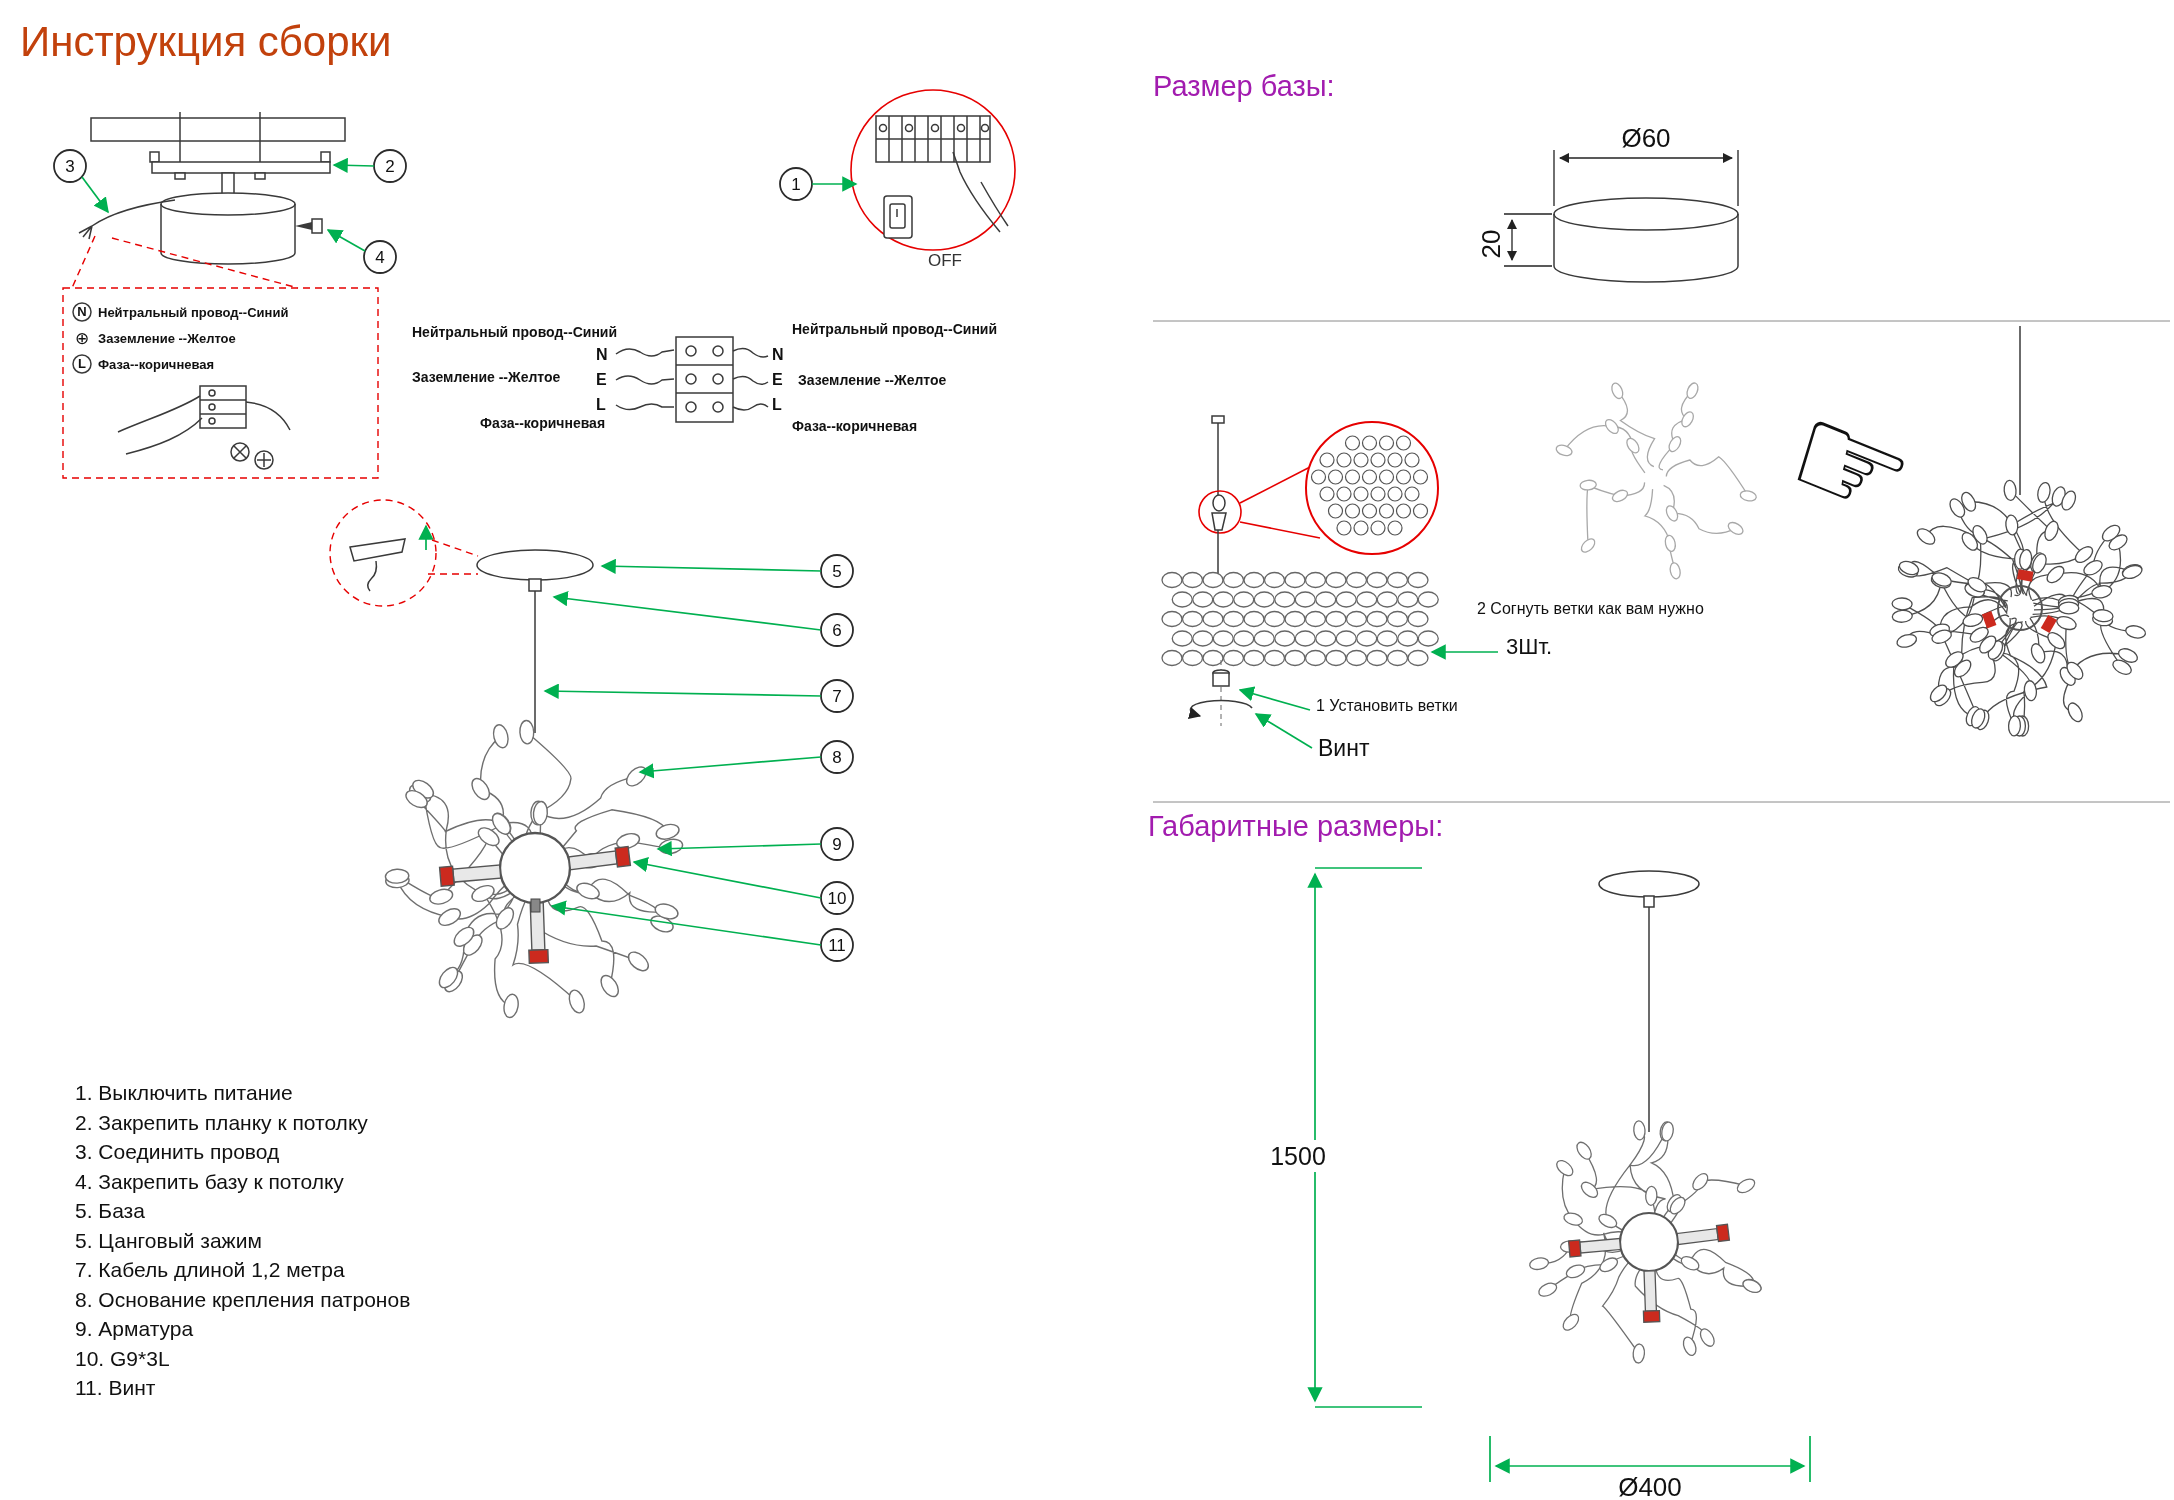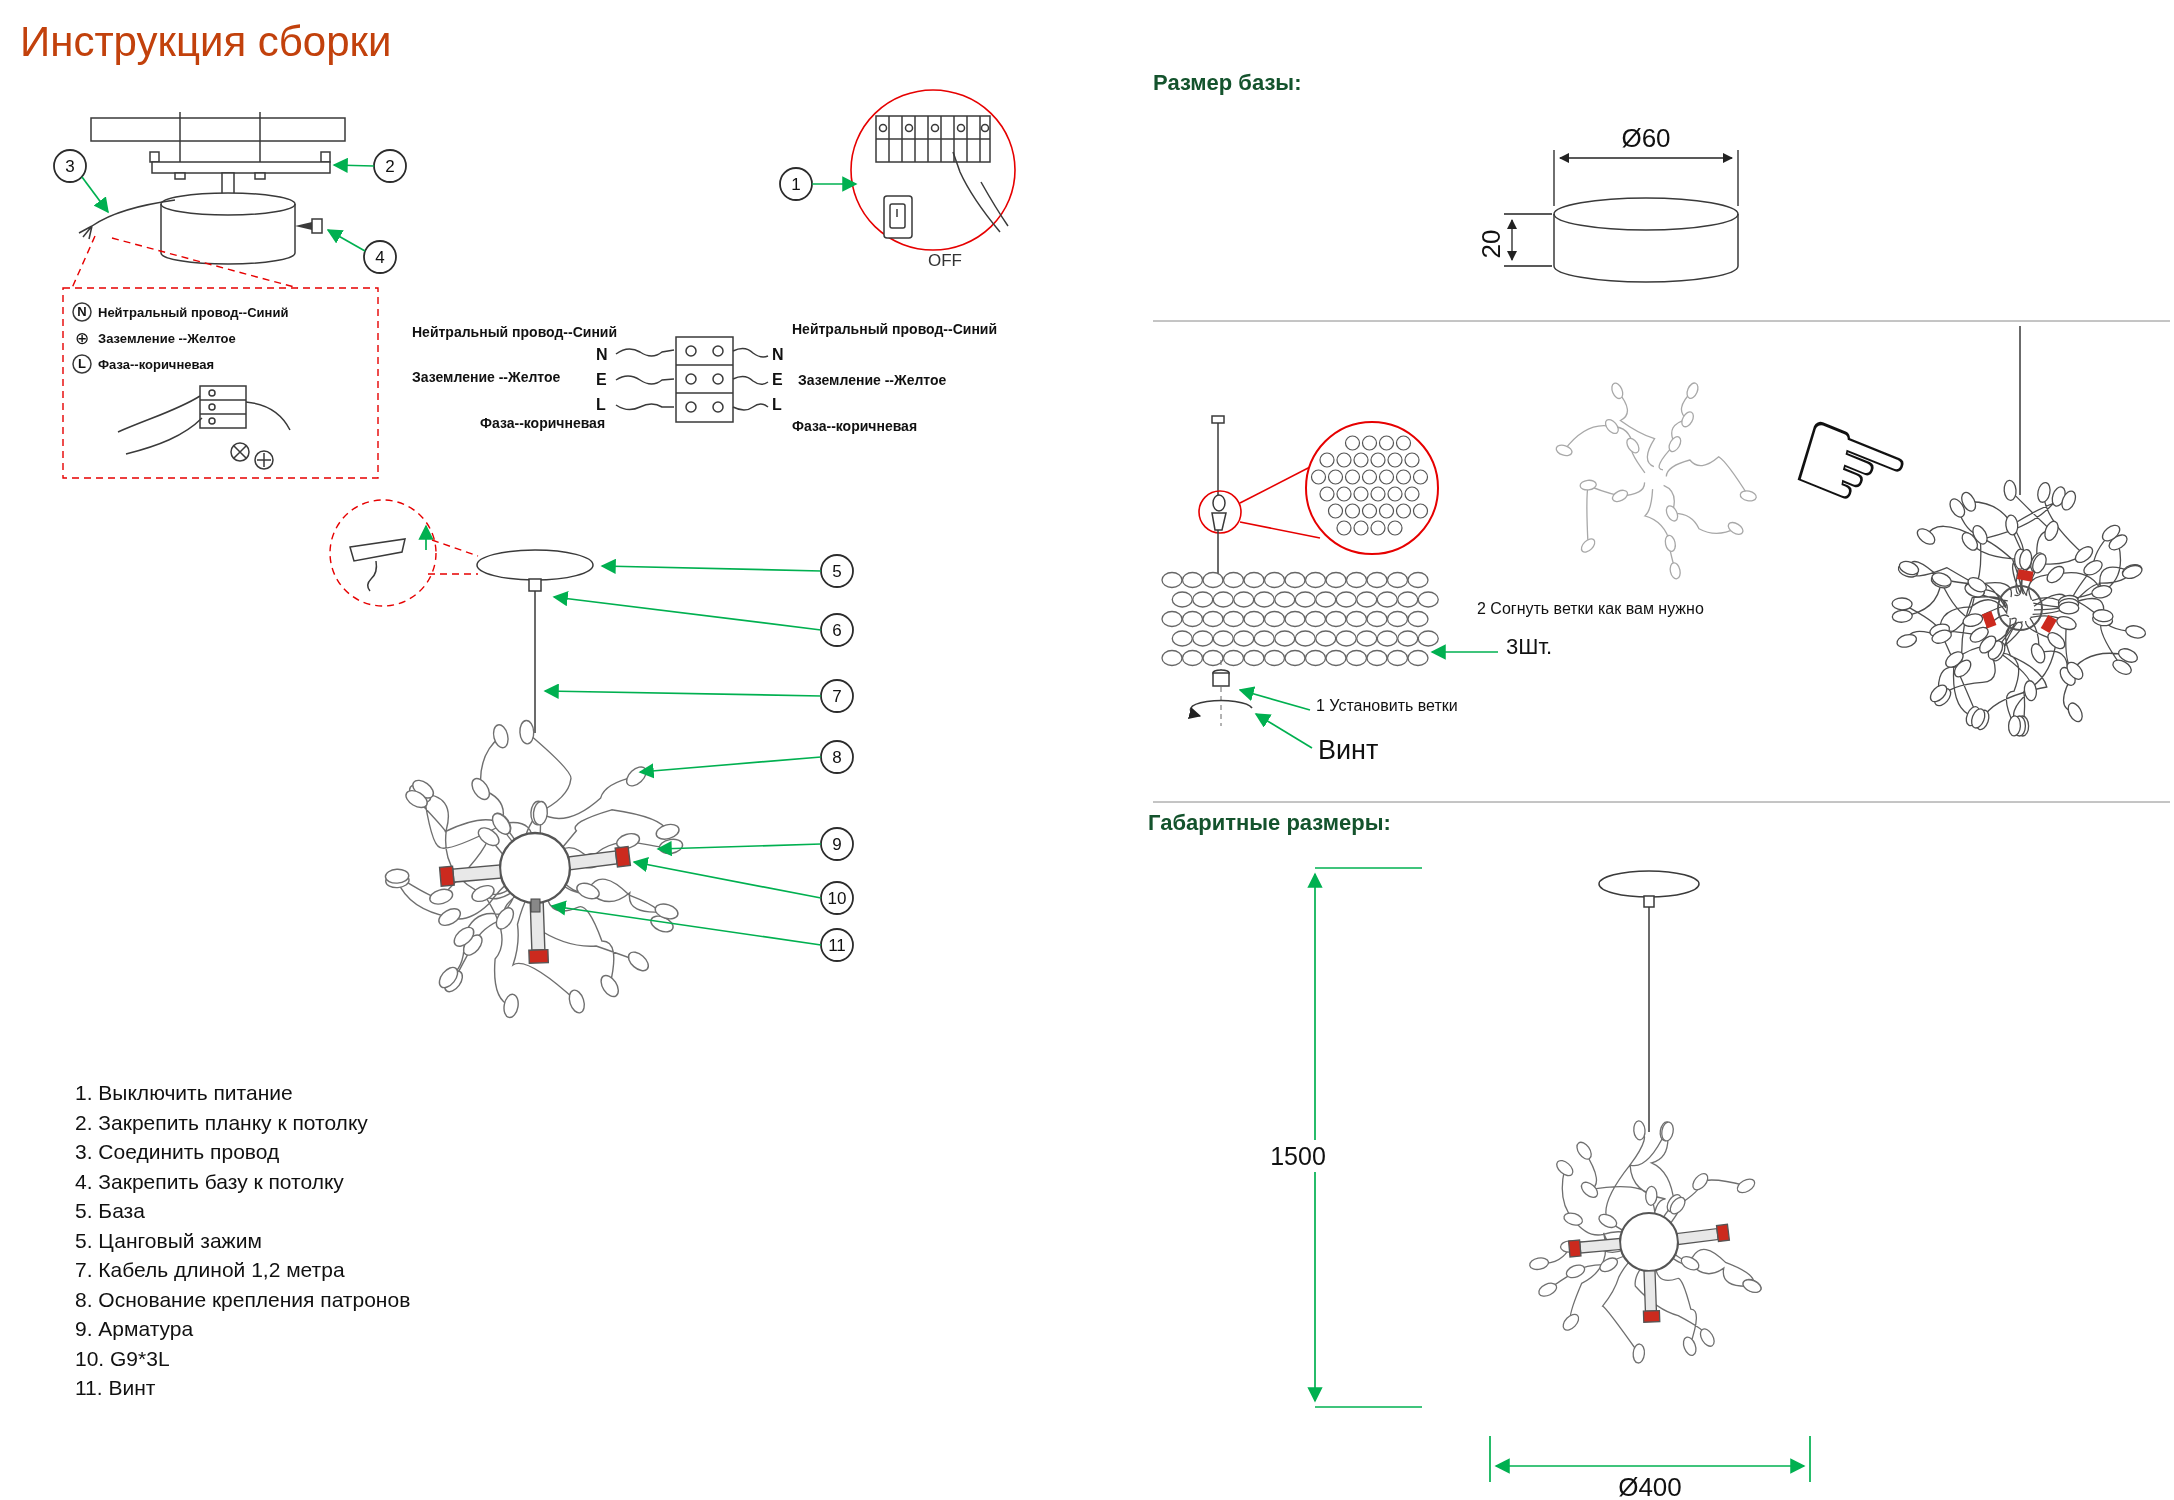--- a/index.html
+++ b/index.html
@@ -1,26 +1,26 @@
 <!DOCTYPE html>
 <html><head>
 <meta charset="utf-8">
 <style>
   html,body{margin:0;padding:0}
   body{width:2174px;height:1500px;position:relative;background:#fff;
        font-family:"Liberation Sans",sans-serif;color:#111;overflow:hidden}
   .abs{position:absolute}
   #title{left:20px;top:18px;font-size:42px;color:#c2410c}
-  .h2{font-size:22px;font-weight:bold;color:#14532d}
+  .h2{font-size:29px;font-weight:normal;color:#a21caf}
   #h-base{left:1153px;top:70px}
   #h-overall{left:1148px;top:810px}
   #txt-bend{left:1477px;top:600px;font-size:16px}
   #txt-qty{left:1506px;top:634px;font-size:22px}
   #txt-install{left:1316px;top:697px;font-size:16px}
-  #txt-screw{left:1318px;top:735px;font-size:27px}
+  #txt-screw{left:1318px;top:735px;font-size:23px}
   #parts{left:75px;top:1078px;font-size:21px;line-height:29.5px}
   #parts div{white-space:nowrap}
   svg.layer{left:0;top:0;position:absolute}
   svg text{font-family:"Liberation Sans",sans-serif;fill:#111}
   .co circle{fill:#fff;stroke:#2b2b2b;stroke-width:1.8}
   .co text{font-size:17px;text-anchor:middle;fill:#111}
   .lnG{stroke:#00B050;stroke-width:1.7;fill:none}
   .lnR{stroke:#e60000;stroke-width:1.6;fill:none}
   .lnRd{stroke:#e60000;stroke-width:1.4;fill:none;stroke-dasharray:7 5}
   .sk{stroke:#3a3a3a;stroke-width:1.5;fill:none}

